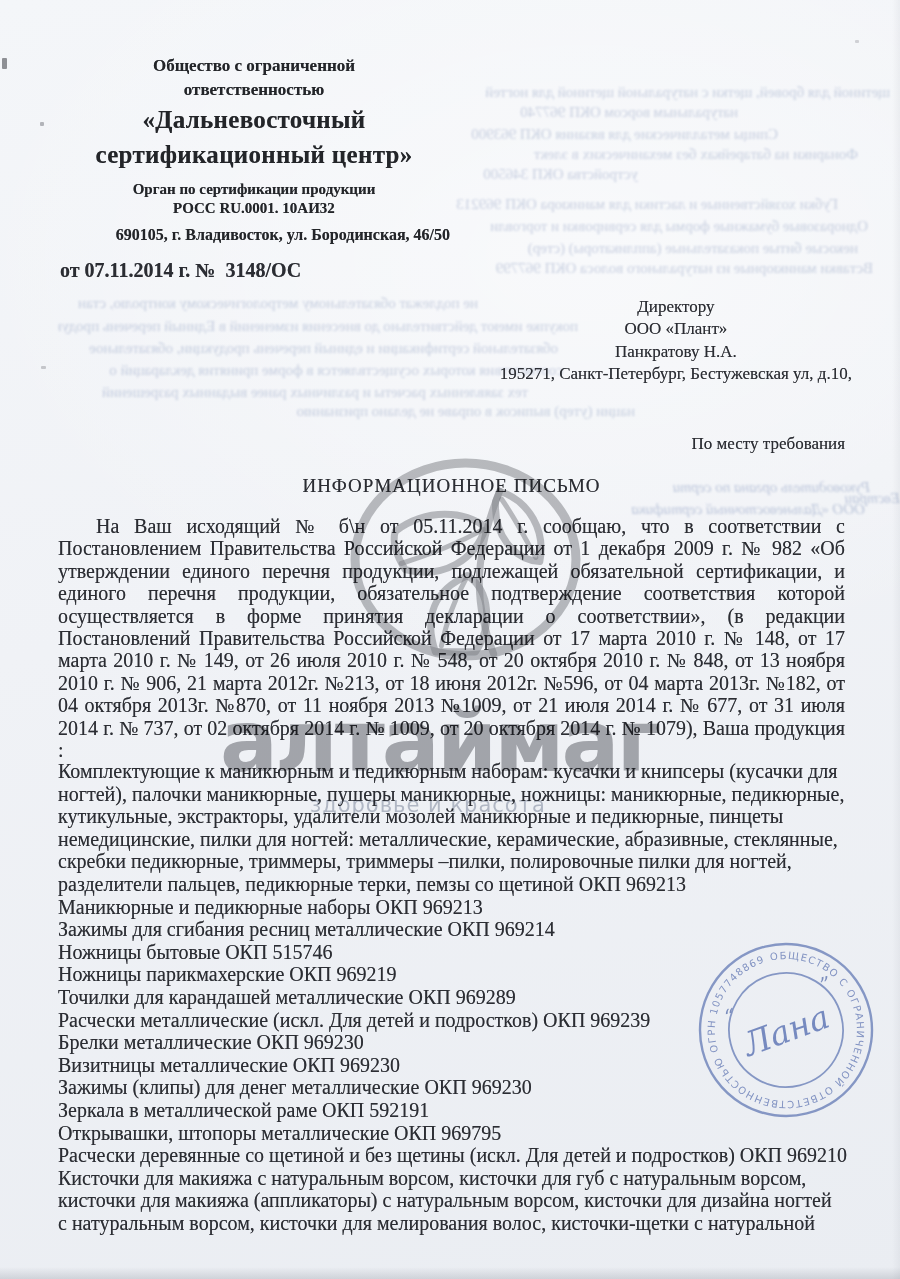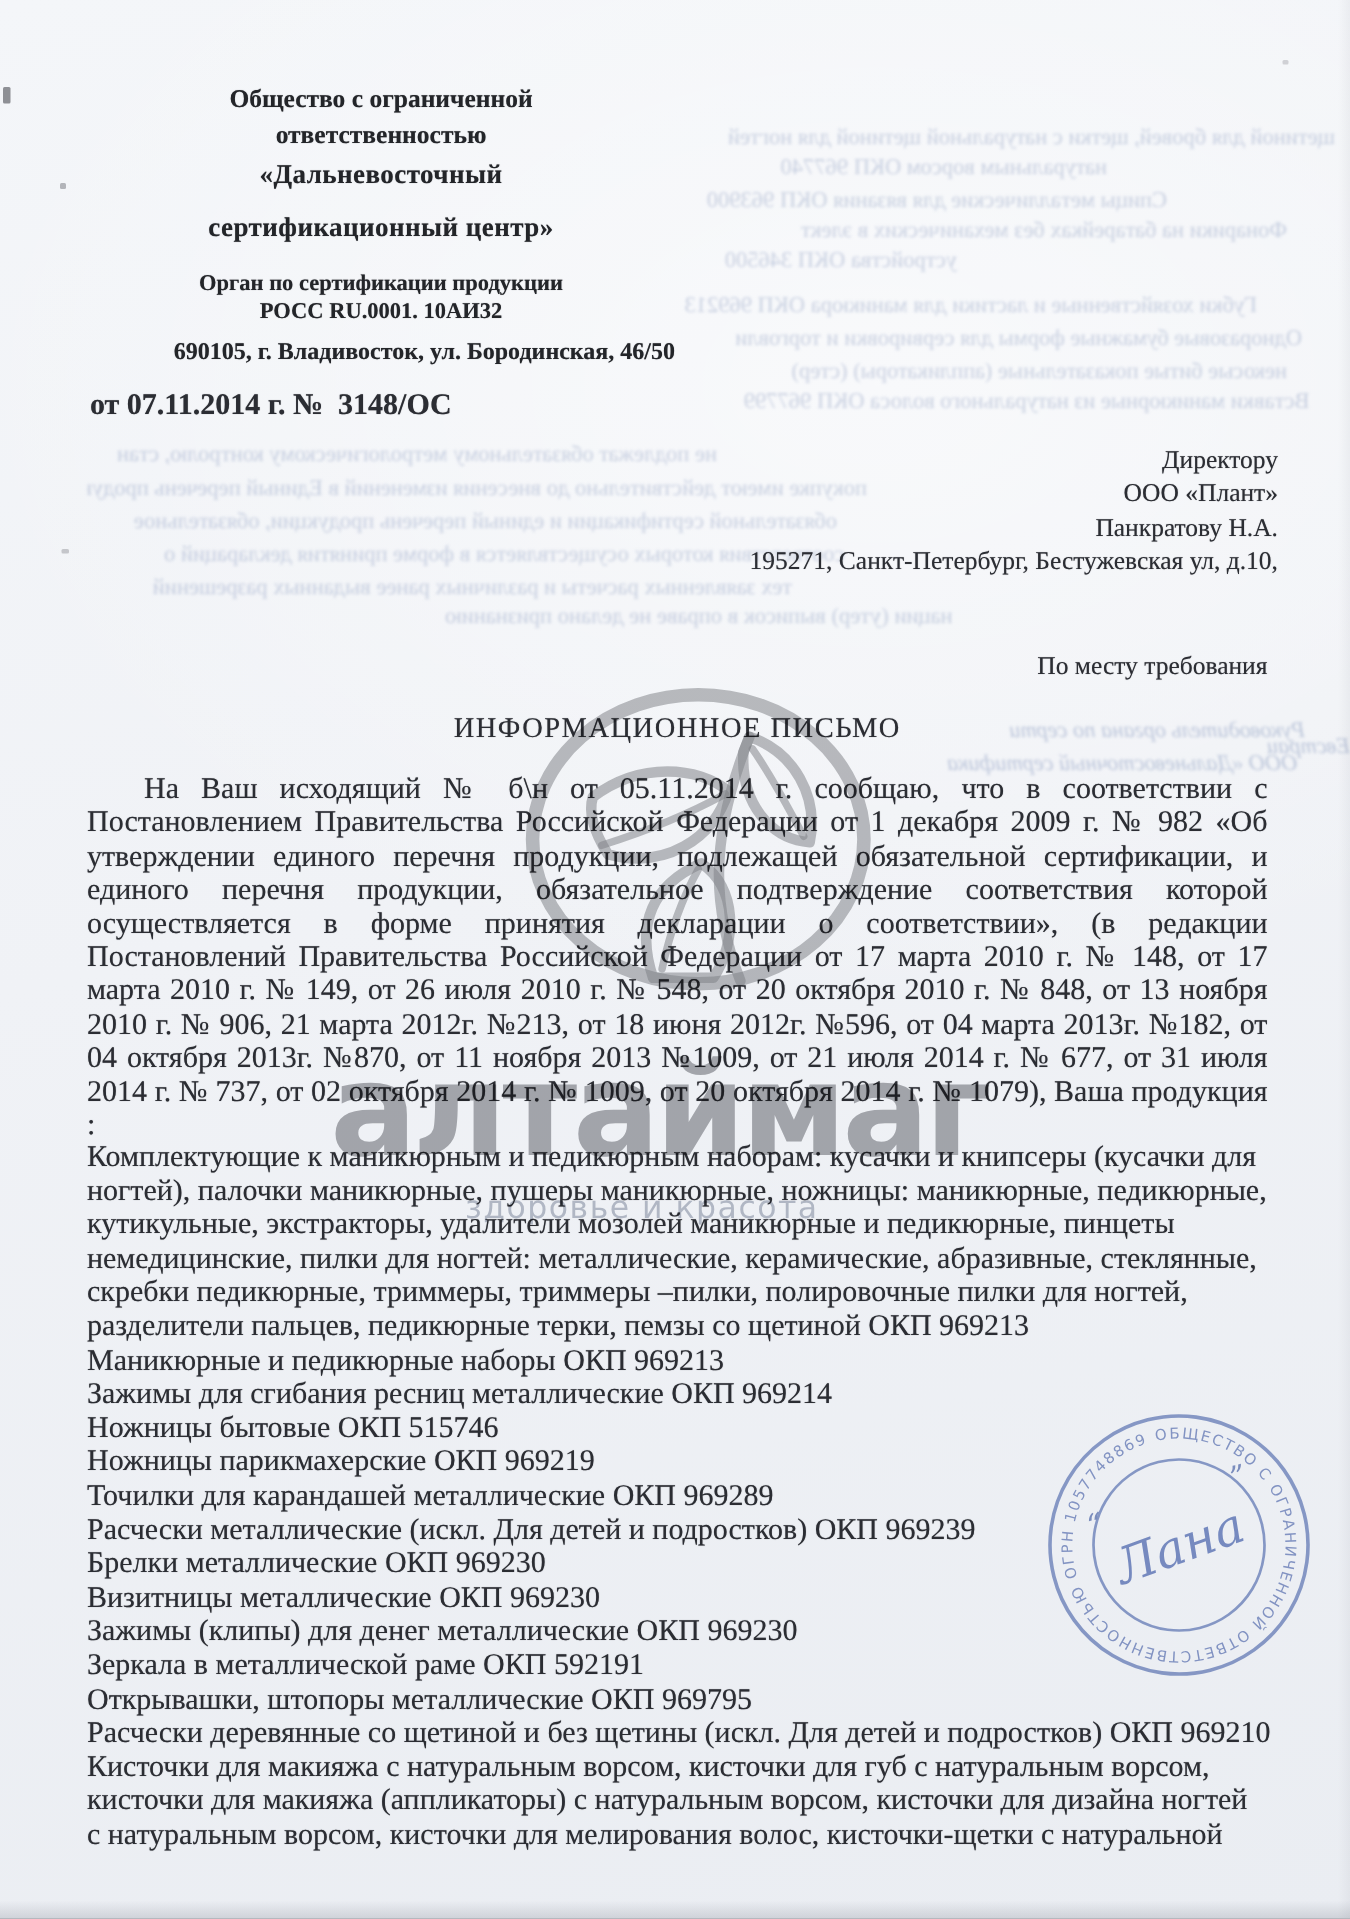--- a/index.html
+++ b/index.html
@@ -12,25 +12,25 @@
   
   .layer-bleed{position:absolute;inset:0;z-index:1;}
   .layer-content{position:absolute;inset:0;z-index:2;}
   .layer-watermark{position:absolute;inset:0;z-index:5;mix-blend-mode:multiply;pointer-events:none;padding-left:45px;}
   .layer-stamp{position:absolute;inset:0;z-index:6;mix-blend-mode:multiply;}
   .layer-artifacts{position:absolute;inset:0;z-index:7;pointer-events:none;}
   
   .txt{color:#2b2d33;text-shadow:0 0 .6px rgba(43,45,51,.55);}
   .hdr{font-weight:bold;text-align:center;color:#232529;width:392px;left:58px;}
   .h-small{font-size:17px;}
-  .h-name{font-size:18px;letter-spacing:.3px;}
+  .h-name{font-size:25px;letter-spacing:.3px;}
   .h-organ{font-size:15px;}
   .h-addr{font-size:16px;}
   .ref{font-size:20px;font-weight:bold;left:60px;}
-  .recip{right:48px;text-align:right;font-size:17px;line-height:22.4px;}
+  .recip{right:48px;text-align:center;font-size:17px;line-height:22.4px;}
   .pomestu{right:55px;font-size:17px;}
   .title{left:58px;width:787px;text-align:center;font-size:19px;letter-spacing:1px;}
   .para{left:58px;width:787px;font-size:20px;line-height:22.4px;}
   .just{text-align:justify;}
   .indent{text-indent:38px;}
   .plist{line-height:22.6px;}
   .pline{white-space:nowrap;}
   
   .bleed{position:absolute;transform:scaleX(-1);filter:blur(1.1px);
          color:rgba(98,120,172,.32);font-size:15px;white-space:nowrap;

